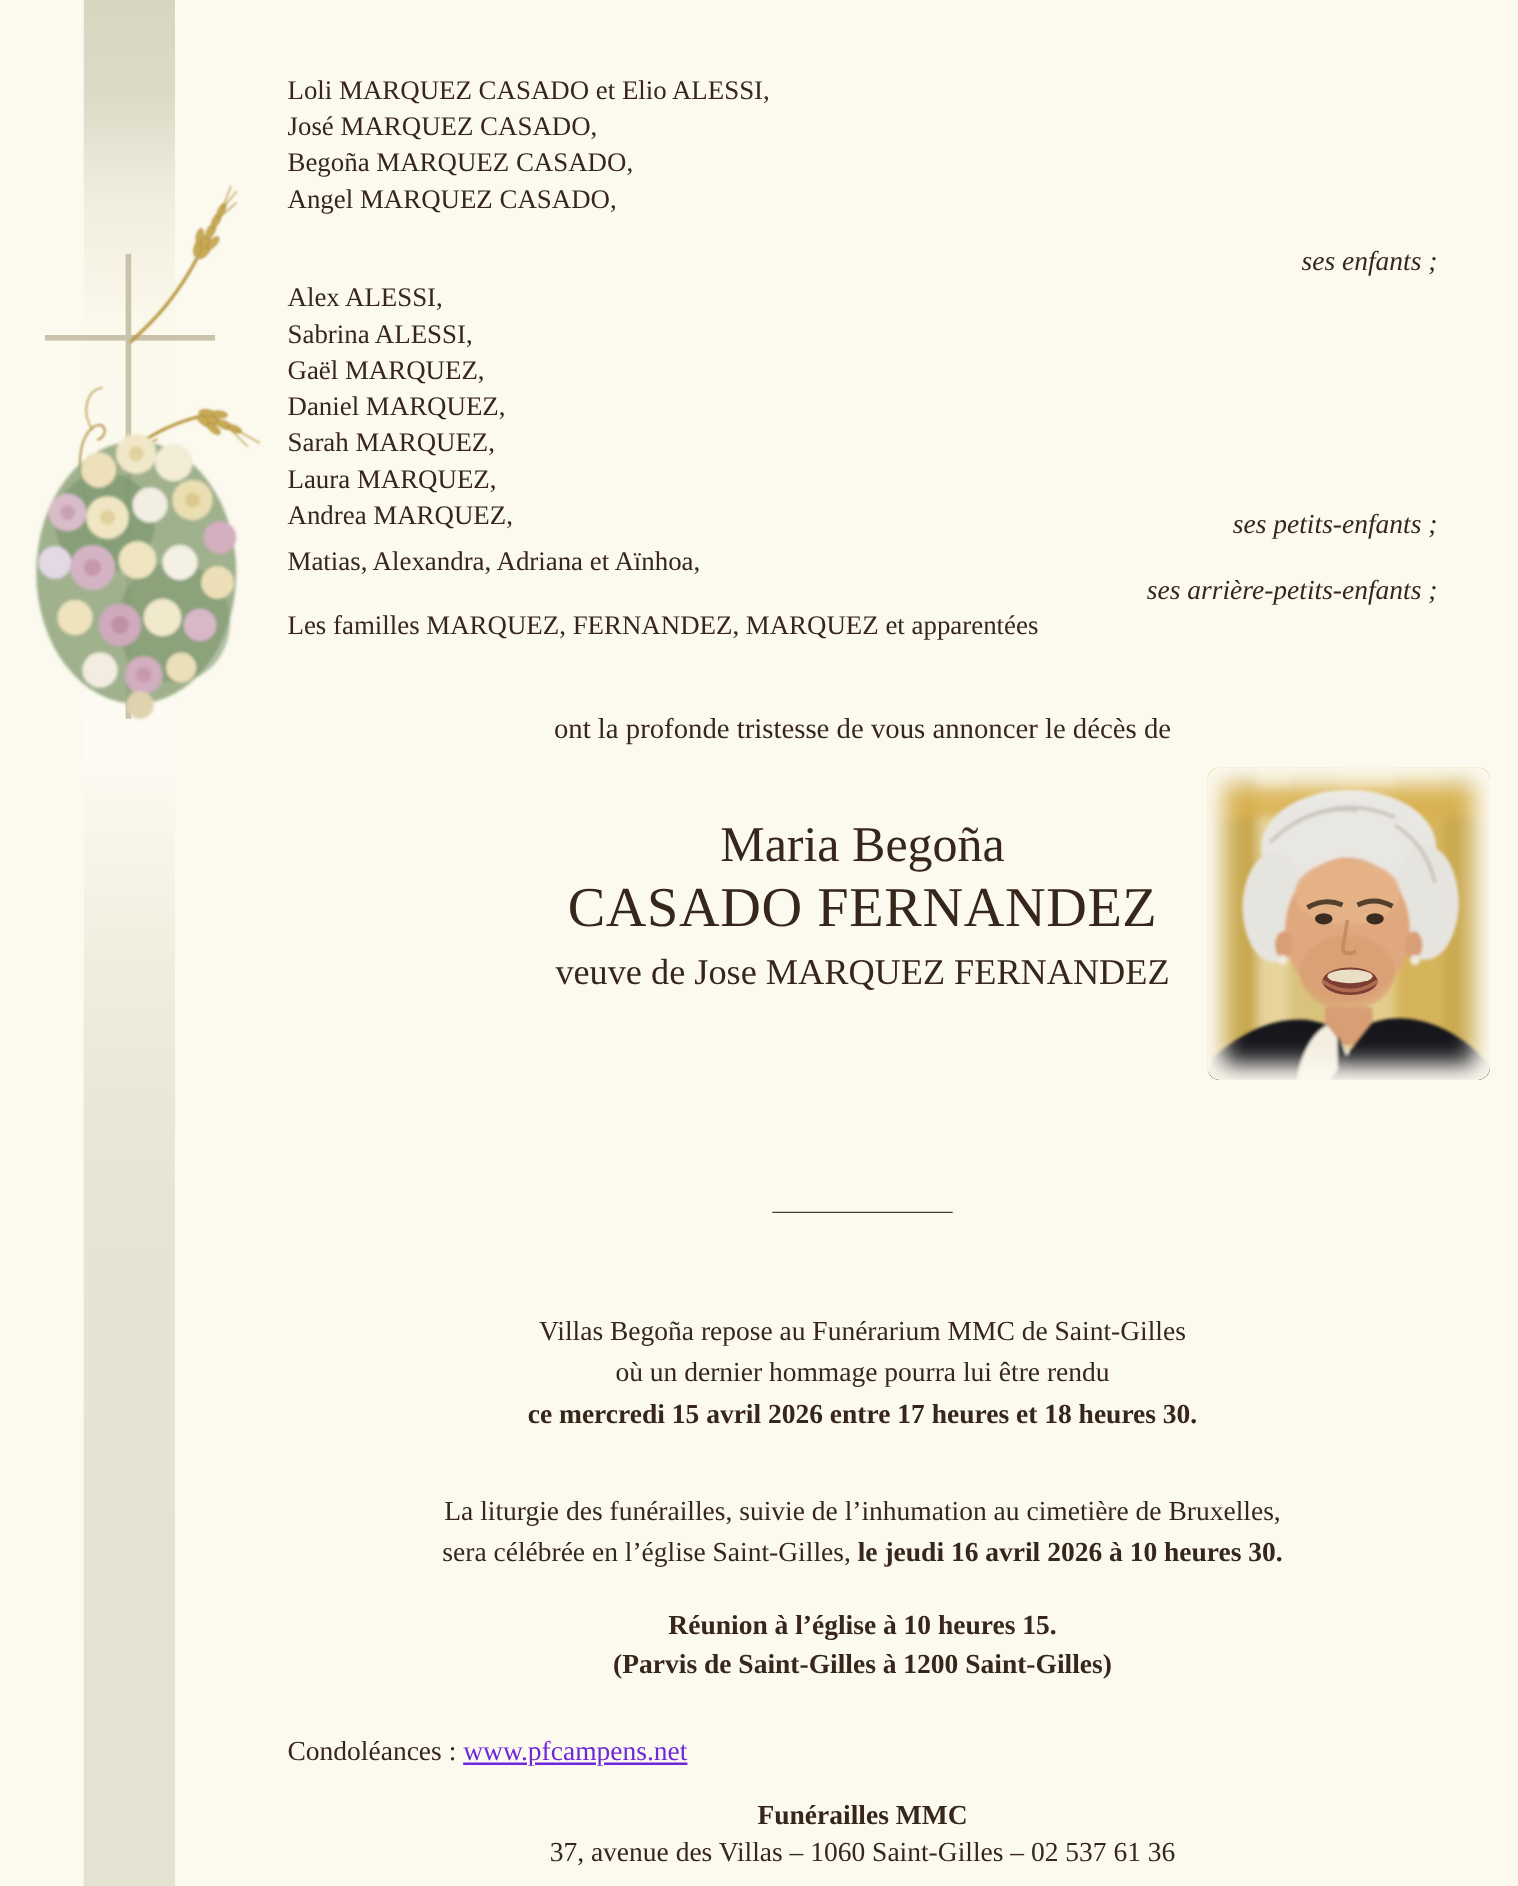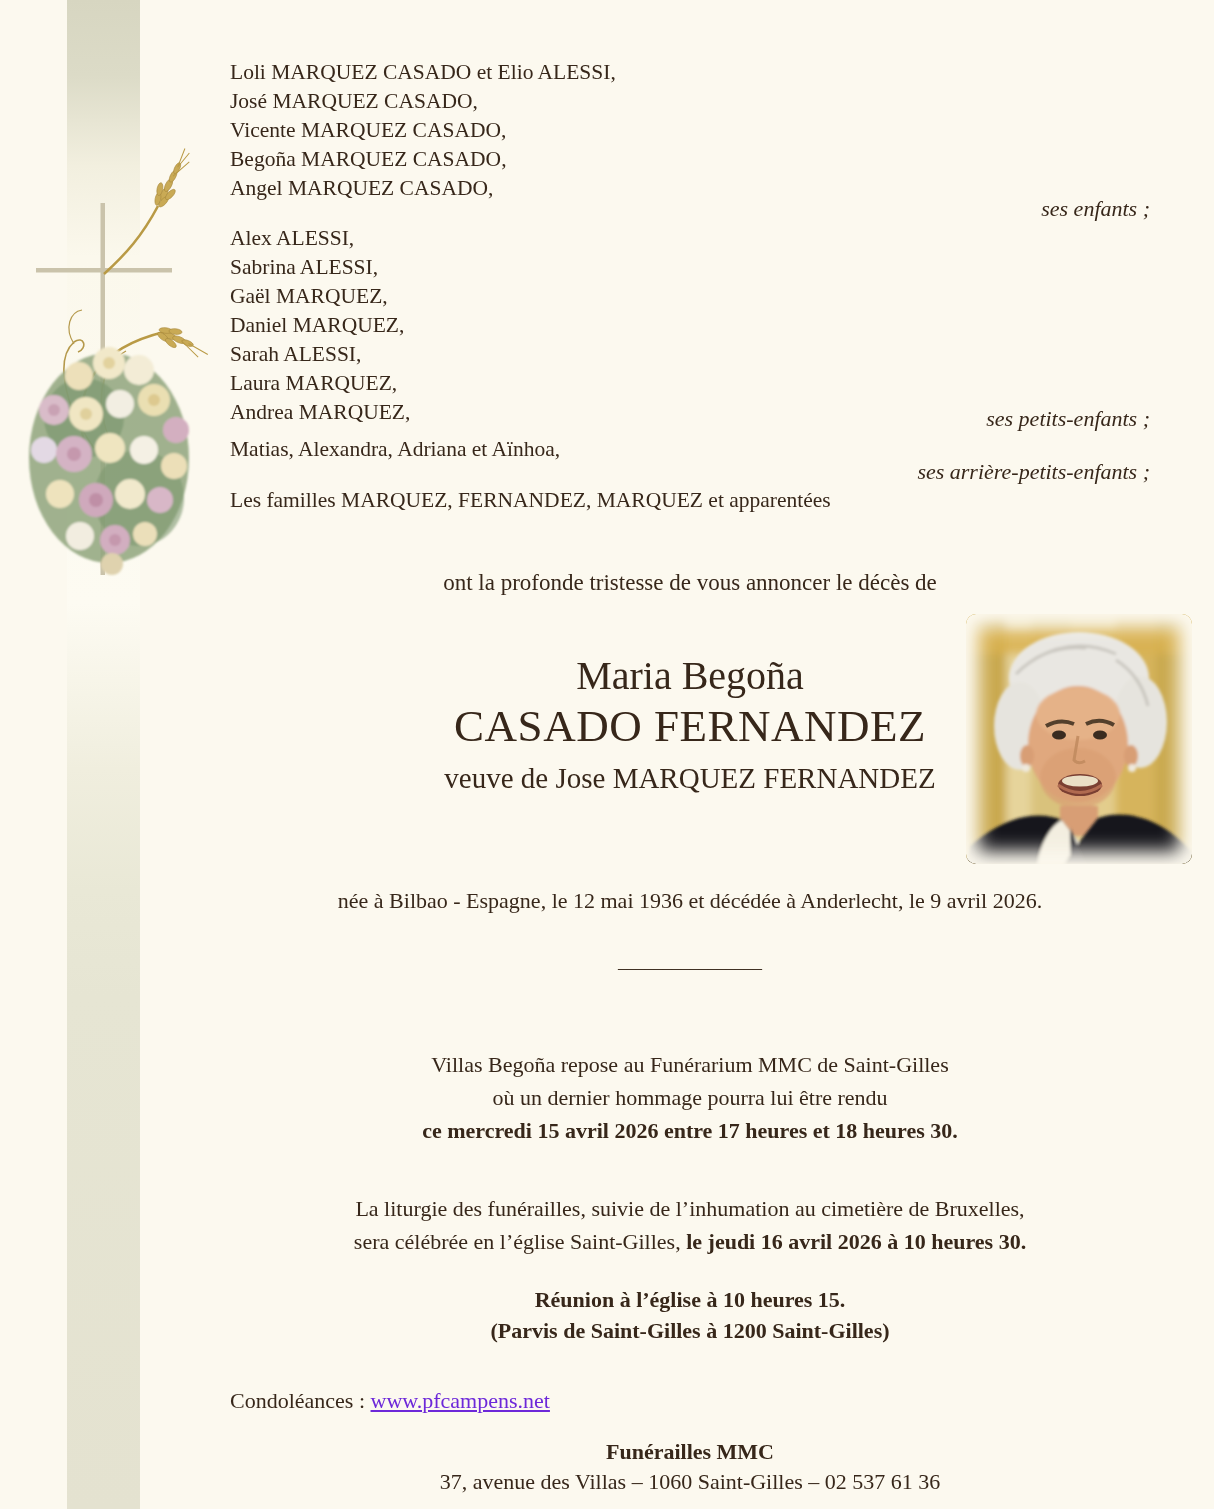--- a/index.html
+++ b/index.html
@@ -183,52 +183,50 @@
         <path d="M 104 214 L 120 250 L 104 250 Z" fill="#23212a"></path>
       </g>
     </svg>
   </div>
 
   <div class="content">
 
     <div class="abs names" style="top:58px">
         <div class="name-line">Loli MARQUEZ CASADO et Elio ALESSI,</div>
         <div class="name-line">José MARQUEZ CASADO,</div>
-        <div class="name-line">Vicente MARQUEZ CASADO,</div>
         <div class="name-line">Begoña MARQUEZ CASADO,</div>
         <div class="name-line">Angel MARQUEZ CASADO,</div>
       </div>
 
     <div class="right-label" style="top:196px">ses enfants ;</div>
 
     <div class="abs names" style="top:224px">
         <div class="name-line">Alex ALESSI,</div>
         <div class="name-line">Sabrina ALESSI,</div>
         <div class="name-line">Gaël MARQUEZ,</div>
         <div class="name-line">Daniel MARQUEZ,</div>
-        <div class="name-line">Sarah ALESSI,</div>
+        <div class="name-line">Sarah MARQUEZ,</div>
         <div class="name-line">Laura MARQUEZ,</div>
         <div class="name-line">Andrea MARQUEZ,</div>
       </div>
 
     <div class="right-label" style="top:406px">ses petits-enfants ;</div>
 
     <div class="abs names" style="top:435px">Matias, Alexandra, Adriana et Aïnhoa,</div>
 
     <div class="right-label" style="top:459px">ses arrière-petits-enfants ;</div>
 
     <div class="abs names" style="top:486px">Les familles MARQUEZ, FERNANDEZ, MARQUEZ et apparentées</div>
 
     <div class="abs full center intro" style="top:570px">ont la profonde tristesse de vous annoncer le décès de</div>
 
     <div class="abs full center fname" style="top:652px">Maria Begoña</div>
     <div class="abs full center widow" style="top:762px">veuve de Jose MARQUEZ FERNANDEZ</div>
     <div class="abs full center lname" style="top:700px">CASADO FERNANDEZ</div>
 
-    <div class="abs full center body22" style="top:884px">née à Bilbao - Espagne, le 12 mai 1936 et décédée à Anderlecht, le 9 avril 2026.</div>
 
     <div class="abs full center divider" style="top:952px">________________</div>
 
     <div class="abs full center body22" style="top:1048px">
       <div>Villas Begoña repose au Funérarium MMC de Saint-Gilles</div>
       <div>où un dernier hommage pourra lui être rendu</div>
       <div class="bold">ce mercredi 15 avril 2026 entre 17 heures et 18 heures 30.</div>
     </div>
 
     <div class="abs full center body22" style="top:1192px">

